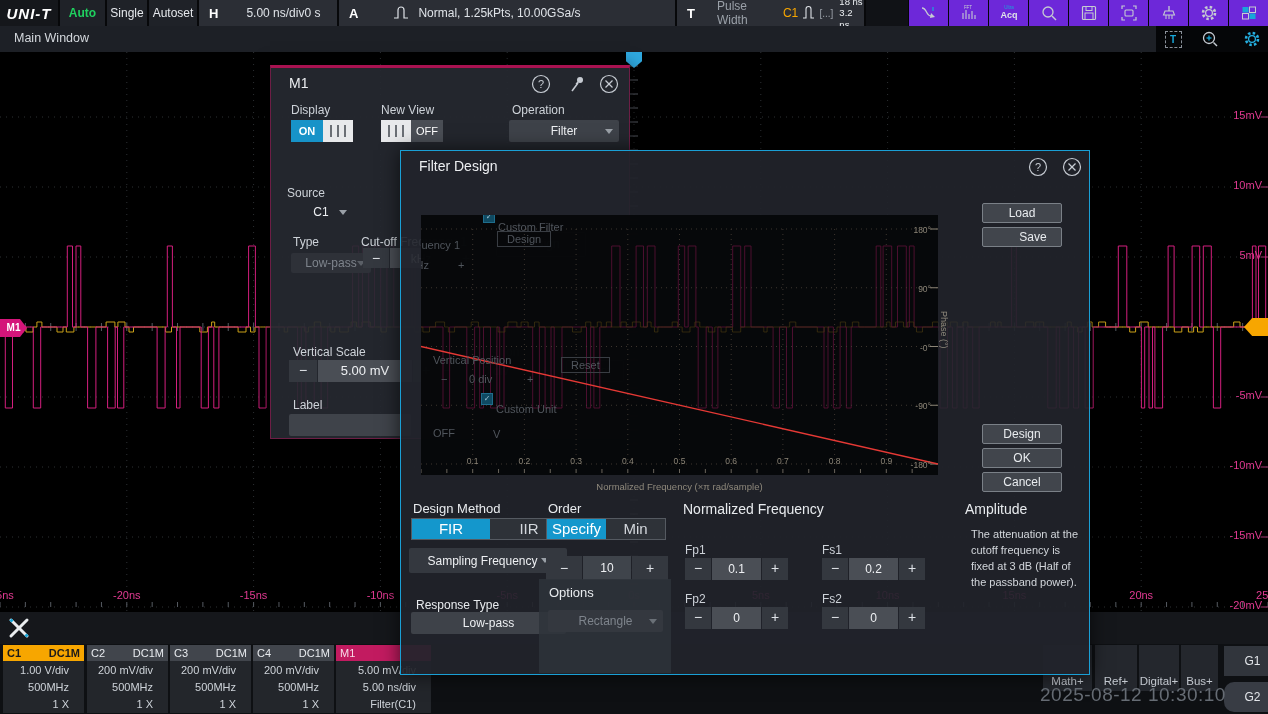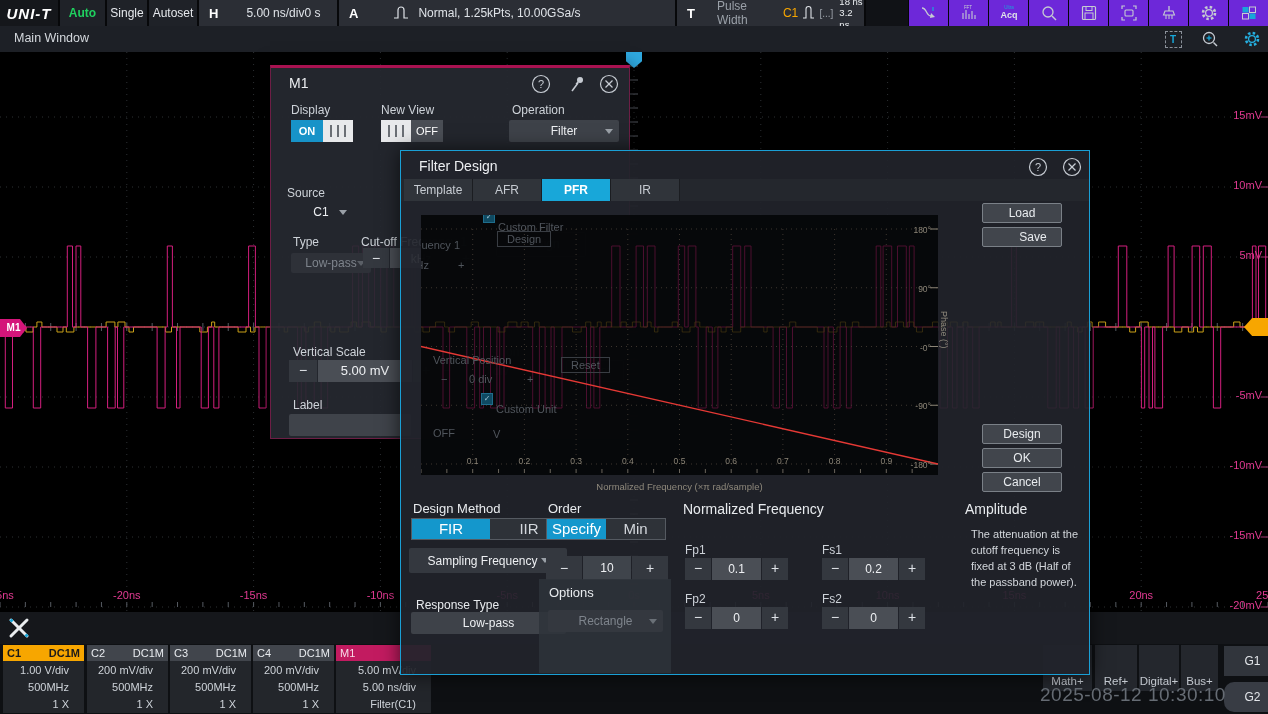--- a/index.html
+++ b/index.html
@@ -14,21 +14,21 @@
   .logo{width:58px;background:#15171b;display:flex;align-items:center;justify-content:center;
         font-weight:bold;font-style:italic;font-size:15px;letter-spacing:1px;color:#fff;}
   .tb-badge{font-weight:bold;font-size:13px;color:#fff;margin:0 8px 0 10px;}
   .tb-txt{font-size:12px;color:#dfe3e8;}
   .tb-dim{color:#9aa0a8;}
   .tb-vals{font-size:9.5px;line-height:1.2;color:#eef1f4;margin-left:6px;}
   .tb-icons{flex:1;display:flex;justify-content:flex-end;background:#101216;}
   .tb-ic{width:39px;display:flex;align-items:center;justify-content:center;background:#6d28d9;border-left:1px solid #050607;}
 
   
-  .subbar{position:absolute;top:26px;left:0;width:1268px;height:26px;background:#1d2026;border-bottom:1px solid #000;}
+  .subbar{position:absolute;top:26px;left:0;width:1156px;height:26px;background:#1d2026;border-bottom:1px solid #000;}
   .subbar .title{position:absolute;left:14px;top:5px;font-size:12.5px;color:#d4d8dd;}
   .sub-ic{position:absolute;top:4px;width:20px;height:18px;display:flex;align-items:center;justify-content:center;}
 
   
   .scope{position:absolute;top:52px;left:0;width:1268px;height:560px;background:#000;overflow:hidden;}
   .vlab{position:absolute;right:6px;font-size:11px;color:#e23a92;}
   .tlab{position:absolute;font-size:11px;color:#e23a92;transform:translateX(-50%);}
   .m1tag{position:absolute;left:0;top:267px;width:27px;height:18px;background:#d4157a;color:#fff;
          font-size:10px;font-weight:bold;line-height:18px;text-align:center;
          clip-path:polygon(0 0,74% 0,100% 50%,74% 100%,0 100%);}
@@ -600,26 +600,20 @@
         </svg>
     </div>
     <div class="cic" style="left:661px;">
       <svg width="20" height="20">
           <circle cx="10" cy="10" r="8.5" stroke="#c6cbd2" fill="none" stroke-width="1.2"></circle>
           <line x1="6.5" y1="6.5" x2="13.5" y2="13.5" stroke="#c6cbd2" stroke-width="1.3"></line>
           <line x1="13.5" y1="6.5" x2="6.5" y2="13.5" stroke="#c6cbd2" stroke-width="1.3"></line>
         </svg>
     </div>
 
-    <div class="tabs">
-      <div class="tab">Template</div>
-      <div class="tab">AFR</div>
-      <div class="tab active">PFR</div>
-      <div class="tab">IR</div>
-    </div>
 
     <div class="fbtn" style="left:581px;top:52px;">Load</div>
     <div class="fbtn" style="left:581px;top:76px;padding-left:22px;">Save</div>
 
     <div class="plot">
       <svg id="plot-svg" width="517" height="260" style="position:absolute;left:0;top:0;">
         <g id="plot-ghost-wave">
             <path d="M0 275H5.3V356.0h7.2V275H17.1H33.3V356.0h7.4V275H43.9H67.3V194.0h5.2V275H76.0V194.0h4.8V275H87.6V356.0h8.3V275H98.8H107.6V356.0h7.6V275H117.5V356.0h6.3V275H128.9H157.1V356.0h8.0V275H167.3V194.0h5.1V275H176.5V356.0h3.5V275H185.9H201.2V356.0h7.2V275H213.8V356.0h5.1V275H221.6H248.6V194.0h6.8V275H259.0V356.0h7.1V275H272.7H297.6V356.0h3.7V275H305.9V356.0h8.3V275H321.1V356.0h6.6V275H334.5H352.6V194.0h6.1V275H362.4V194.0h6.3V275H374.4V194.0h6.3V275H386.9V194.0h6.9V275H399.5H412.0V194.0h3.1V275H421.8H442.0V356.0h6.6V275H454.1H465.8V356.0h7.8V275H478.7V356.0h3.8V275H489.5V356.0h6.4V275H498.7V356.0h4.3V275H509.1H531.7V356.0h6.7V275H544.1V356.0h5.9V275H553.2V356.0h7.8V275H567.2H585.5V356.0h4.1V275H592.9V356.0h5.9V275H601.6H610.7V194.0h8.3V275H625.9H635.1V194.0h7.4V275H646.3V194.0h7.7V275H659.6H677.3V194.0h6.4V275H687.2V194.0h7.7V275H697.2V356.0h8.0V275H711.3V356.0h5.6V275H720.7H731.7V194.0h8.0V275H743.7V194.0h6.3V275H754.2H772.1V356.0h6.4V275H785.5V356.0h6.0V275H795.6H823.0V356.0h4.0V275H832.4V356.0h6.7V275H845.4V356.0h4.8V275H852.6H875.2V194.0h4.6V275H882.1V194.0h8.6V275H896.5V194.0h8.8V275H908.4V194.0h4.7V275H917.8H940.0V356.0h7.4V275H952.4V356.0h4.6V275H963.2V356.0h3.8V275H972.7V356.0h6.4V275H983.8H1011.6V194.0h4.7V275H1021.0H1047.8V356.0h8.4V275H1059.7V356.0h8.6V275H1073.6V356.0h5.0V275H1085.1V356.0h8.1V275H1095.2H1118.3V194.0h8.5V275H1130.1H1141.4V356.0h3.3V275H1149.0V356.0h3.5V275H1154.9V356.0h7.7V275H1168.1V194.0h6.0V275H1176.6H1192.1V194.0h7.6V275H1203.3V194.0h8.0V275H1213.4V356.0h7.3V275H1227.2H1252.4V194.0h3.6V275H1258.5V194.0h7.2V275H1268.9H1268" fill="none" stroke="#5c1238" stroke-width="1" opacity="0.8" transform="translate(-420,-163)"></path>
             <path d="M0 275H11.3V280.0h7.1V275H20.4V280.0h3.1V275H26.0V280.0h7.0V275H36.9V270.0h5.0V275H47.5H57.0V280.0h6.0V275H66.3V280.0h7.6V275H77.8H106.1V270.0h8.8V275H117.9V270.0h7.1V275H129.0V280.0h4.5V275H138.9H165.6V280.0h5.9V275H176.5H199.8V280.0h7.6V275H211.6V270.0h3.1V275H220.0H238.1V280.0h7.9V275H250.5V280.0h4.5V275H260.7H284.2V280.0h3.5V275H291.1H305.0V280.0h3.4V275H314.3V270.0h6.4V275H325.5H330.8V280.0h4.1V275H339.7V280.0h8.6V275H351.1V270.0h5.5V275H362.0V270.0h8.2V275H374.2H381.1V280.0h5.2V275H391.9H414.7V280.0h5.0V275H421.9V280.0h6.6V275H434.6V270.0h9.0V275H447.4V280.0h6.2V275H457.2H470.2V270.0h7.2V275H480.2H497.2V280.0h6.7V275H506.9V270.0h9.0V275H520.1V270.0h7.0V275H533.5V270.0h4.6V275H544.0H571.5V280.0h8.7V275H584.7V270.0h5.1V275H596.3V270.0h3.9V275H605.4V270.0h4.8V275H612.4H620.0V270.0h5.3V275H631.4V270.0h8.0V275H646.3V270.0h3.8V275H653.5V280.0h3.4V275H662.2H671.2V270.0h5.5V275H681.2V280.0h7.8V275H693.9V270.0h4.9V275H700.9H707.4V280.0h6.4V275H720.1V280.0h5.0V275H731.5V280.0h8.2V275H742.7H762.8V280.0h3.3V275H771.3H788.7V270.0h6.1V275H798.7H816.3V280.0h6.8V275H827.7V280.0h8.3V275H839.3V270.0h5.3V275H851.4V270.0h6.4V275H863.5H885.7V270.0h3.4V275H894.5V270.0h8.0V275H906.7V270.0h6.1V275H915.5V280.0h6.0V275H925.1H931.5V270.0h6.6V275H942.6V270.0h4.8V275H950.3V270.0h6.9V275H962.9V270.0h5.0V275H972.5H990.6V270.0h4.5V275H997.8V270.0h3.3V275H1007.5H1025.6V270.0h8.2V275H1035.8V270.0h7.9V275H1047.3H1067.3V270.0h3.9V275H1077.6V280.0h4.5V275H1087.6V270.0h4.5V275H1098.6V270.0h7.0V275H1108.7H1129.7V280.0h5.9V275H1139.7V270.0h8.5V275H1151.5H1174.3V280.0h7.5V275H1188.4V280.0h5.2V275H1197.5V280.0h5.7V275H1209.6H1233.7V270.0h6.3V275H1244.1H1250.3V270.0h3.5V275H1260.2H1268" fill="none" stroke="#4e3d10" stroke-width="1" opacity="0.6" transform="translate(-420,-163)"></path>
           </g>

